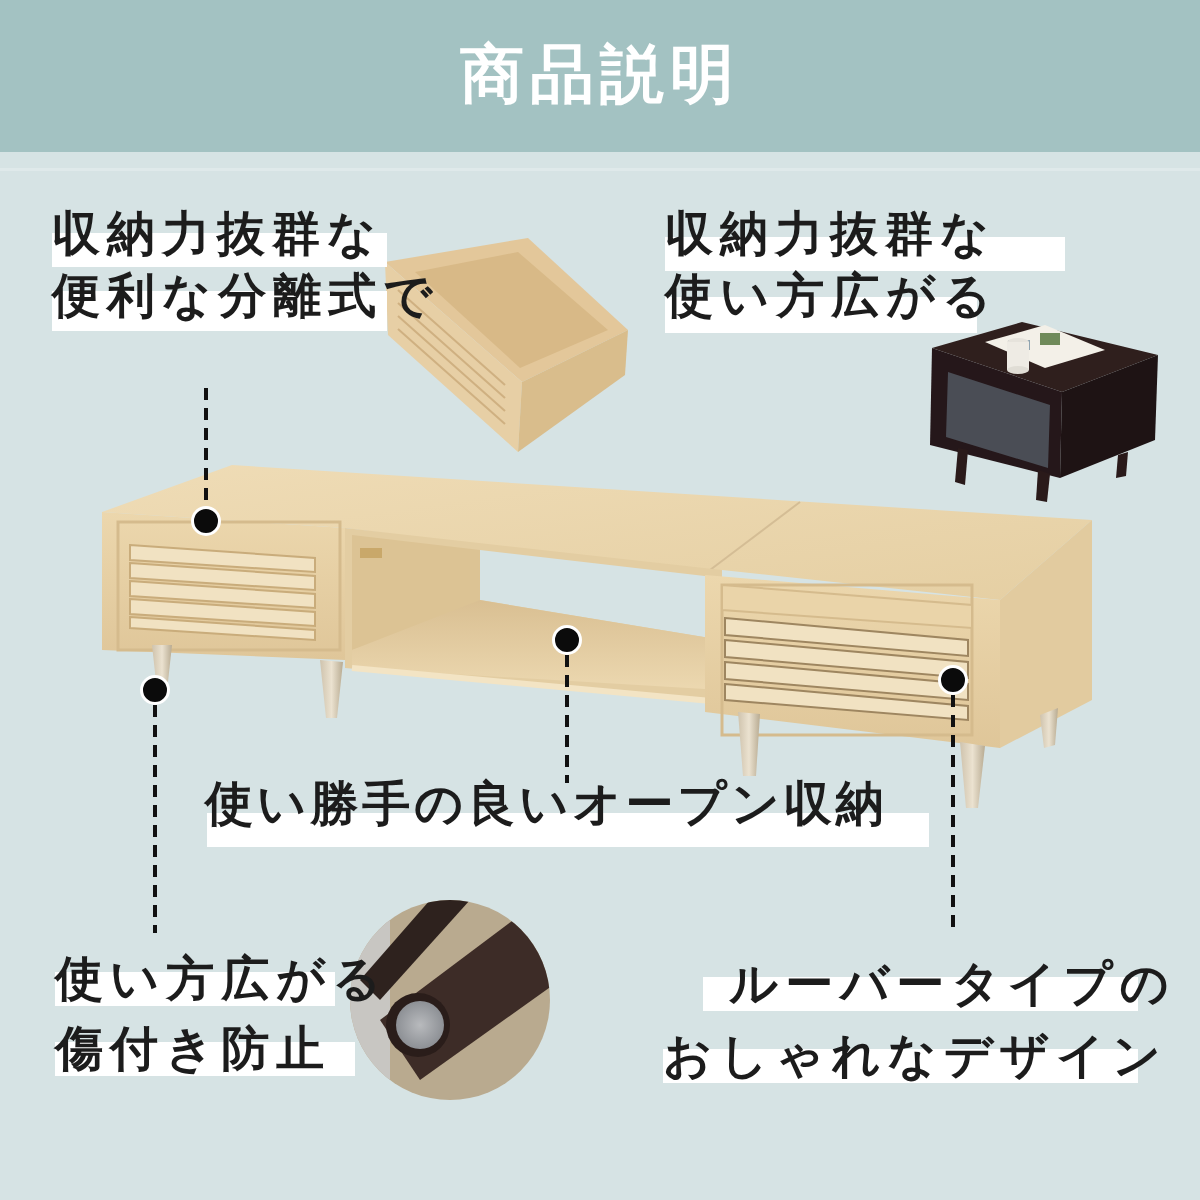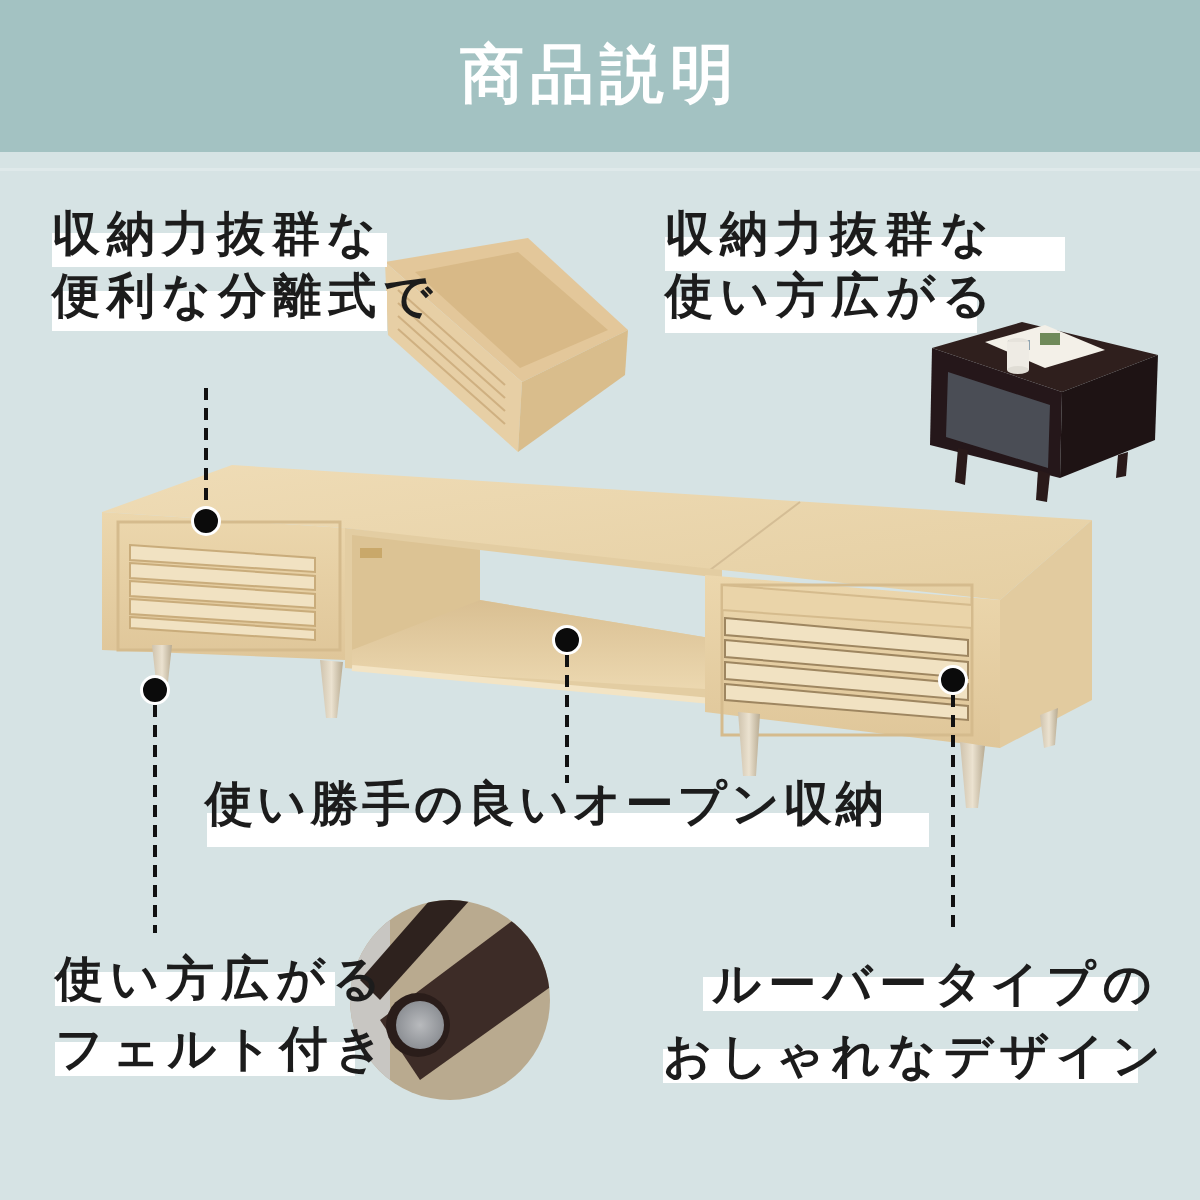--- a/index.html
+++ b/index.html
@@ -194,28 +194,28 @@
   </div>
 </div>
 
 <div class="cap" style="left:55px; top:950px;">
   <div class="cap-line" style="height:70px;">
     <div class="cap-bg" style="left:0; top:22px; width:280px;"></div>
     <span class="cap-text">使い方広がる</span>
   </div>
   <div class="cap-line">
     <div class="cap-bg" style="left:0; top:22px; width:300px;"></div>
-    <span class="cap-text">フェルト付き</span>
+    <span class="cap-text">傷付き防止</span>
   </div>
 </div>
 
 <div class="cap" style="left:663px; top:955px;">
   <div class="cap-line" style="height:72px;">
     <div class="cap-bg" style="left:40px; top:22px; width:435px;"></div>
-    <span class="cap-text" style="left:49px;">ルーバータイプの</span>
+    <span class="cap-text" style="left:66px;">ルーバータイプの</span>
   </div>
   <div class="cap-line">
     <div class="cap-bg" style="left:0; top:22px; width:475px;"></div>
     <span class="cap-text">おしゃれなデザイン</span>
   </div>
 </div>
 
 <div class="dash" style="left:204px; top:388px; height:122px;"></div>
 <div class="dot" style="left:191px; top:506px;"></div>
 

